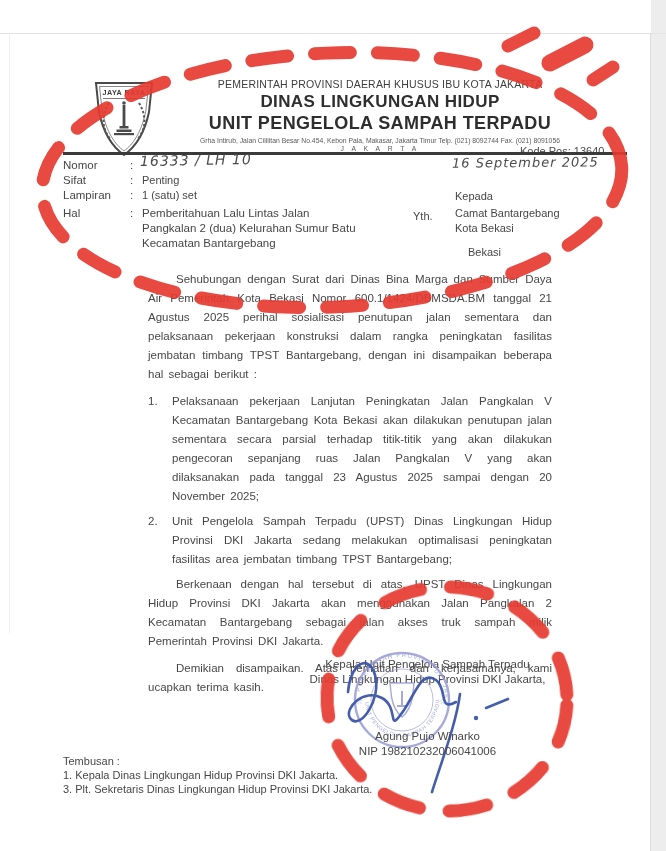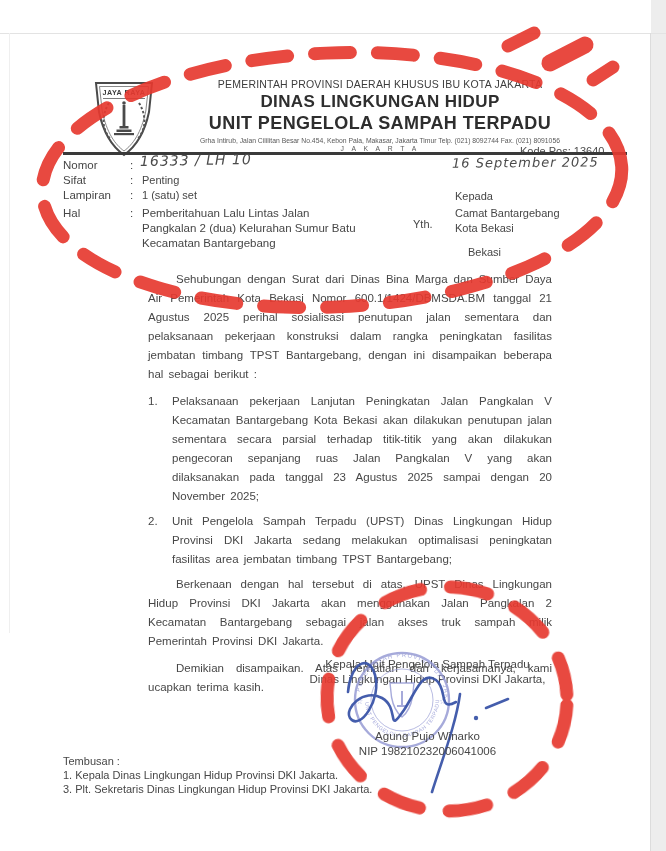--- a/index.html
+++ b/index.html
@@ -92,21 +92,21 @@
   <div class="abs meta-label" style="left:63px;top:207px;">Hal</div>
   <div class="abs meta-colon" style="left:130px;top:207px;">:</div>
   <div class="abs hal-lines">
     <div>Pemberitahuan Lalu Lintas Jalan</div>
     <div>Pangkalan 2 (dua) Kelurahan Sumur Batu</div>
     <div>Kecamatan Bantargebang</div>
   </div>
 
   <div class="abs handwrite hw-date">16 September 2025</div>
   <div class="abs meta-val" style="left:455px;top:190px;">Kepada</div>
-  <div class="abs meta-val" style="left:413px;top:218px;">Yth.</div>
+  <div class="abs meta-val" style="left:413px;top:210px;">Yth.</div>
   <div class="abs meta-val" style="left:455px;top:207px;">Camat Bantargebang</div>
   <div class="abs meta-val" style="left:455px;top:222px;">Kota Bekasi</div>
   <div class="abs meta-val" style="left:468px;top:246px;">Bekasi</div>
 
   <div class="abs body-block">
     <p>Sehubungan dengan Surat dari Dinas Bina Marga dan Sumber Daya Air Pemerintah Kota Bekasi Nomor 600.1/1424/DBMSDA.BM tanggal 21 Agustus 2025 perihal sosialisasi penutupan jalan sementara dan pelaksanaan pekerjaan konstruksi dalam rangka peningkatan fasilitas jembatan timbang TPST Bantargebang, dengan ini disampaikan beberapa hal sebagai berikut :</p>
     <div class="list-row">
       <div class="list-num">1.</div>
       <div class="list-text">Pelaksanaan pekerjaan Lanjutan Peningkatan Jalan Pangkalan V Kecamatan Bantargebang Kota Bekasi akan dilakukan penutupan jalan sementara secara parsial terhadap titik-titik yang akan dilakukan pengecoran sepanjang ruas Jalan Pangkalan V yang akan dilaksanakan pada tanggal 23 Agustus 2025 sampai dengan 20 November 2025;</div>
     </div>

